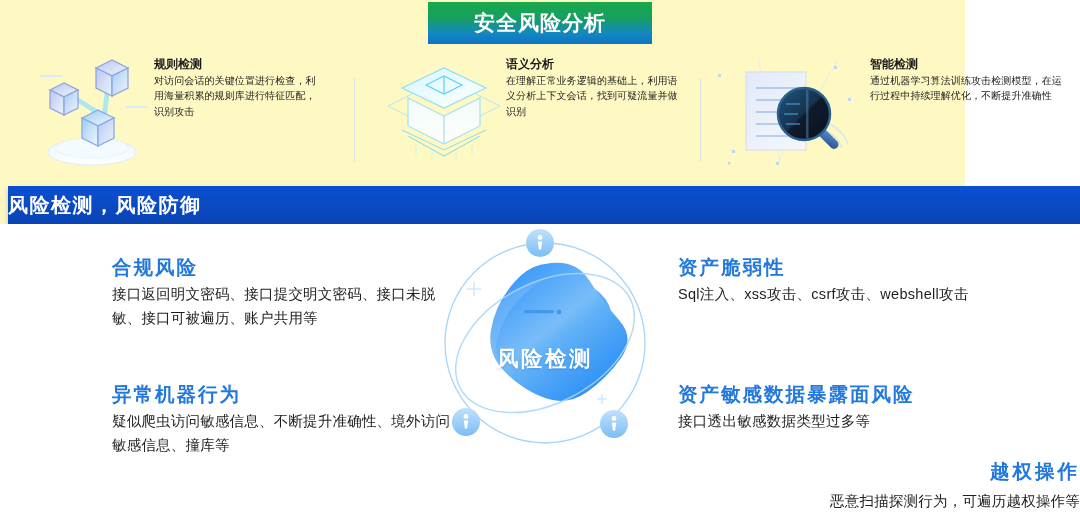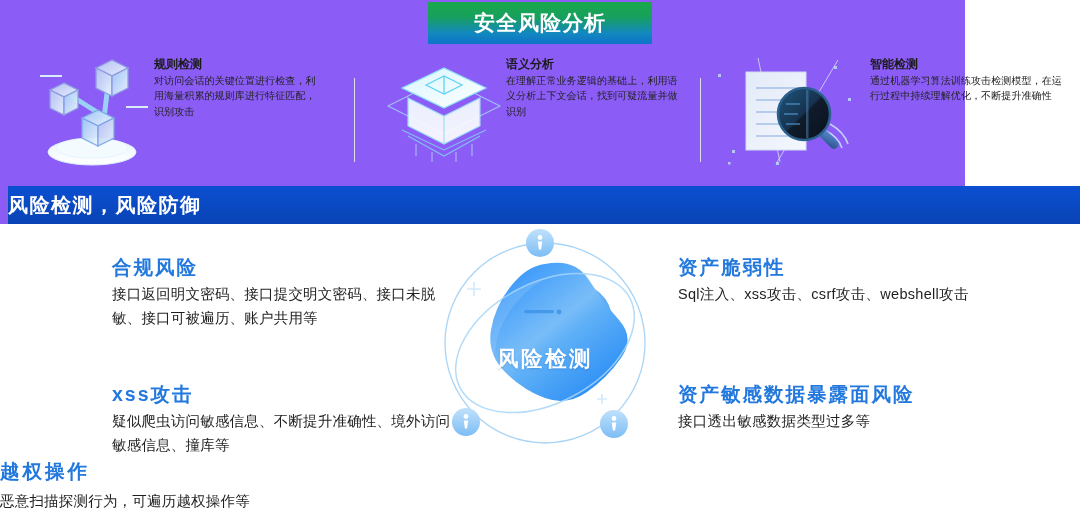--- a/index.html
+++ b/index.html
@@ -9,21 +9,21 @@
     height: 529px;
     overflow: hidden;
     background: #ffffff;
     font-family: "Liberation Sans", sans-serif;
   }
 
   .page {
     position: relative;
     width: 965px;
     height: 529px;
-    background: #8b5cf6;
+    background: #fef9c3;
   }
 
   
   .title-pill {
     position: absolute;
     left: 428px;
     top: 2px;
     width: 224px;
     height: 42px;
     background: linear-gradient(180deg, #19a84c 0%, #17a05c 35%, #1288c0 75%, #0f72c8 100%);
@@ -147,21 +147,21 @@
   .risk-vuln       { left: 678px; top: 31px;  width: 350px; }
   .risk-exposure   { left: 678px; top: 158px; width: 340px; }
 
   .risk-vuln .risk-desc,
   .risk-exposure .risk-desc { letter-spacing: 0.3px; }
 
   .risk-privilege {
     left: 0;
     top: 235px;
     width: 1080px;
-    text-align: left;
+    text-align: right;
     font-family: Liberation Serif, serif;
   }
   .risk-privilege .risk-title { letter-spacing: 3px; margin-bottom: 6px; }
 
   
   .center-graphic {
     position: absolute;
     left: 428px;
     top: 2px;
     width: 234px;
@@ -352,21 +352,21 @@
   </div>
 
   <div class="risk-area">
 
     <div class="risk-item risk-compliance">
       <div class="risk-title">合规风险</div>
       <div class="risk-desc">接口返回明文密码、接口提交明文密码、接口未脱敏、接口可被遍历、账户共用等</div>
     </div>
 
     <div class="risk-item risk-machine">
-      <div class="risk-title">xss攻击</div>
+      <div class="risk-title">异常机器行为</div>
       <div class="risk-desc">疑似爬虫访问敏感信息、不断提升准确性、境外访问敏感信息、撞库等</div>
     </div>
 
     <div class="risk-item risk-exposure">
       <div class="risk-title">资产敏感数据暴露面风险</div>
       <div class="risk-desc">接口透出敏感数据类型过多等</div>
     </div>
 
     <div class="risk-item risk-vuln">
       <div class="risk-title">资产脆弱性</div>

